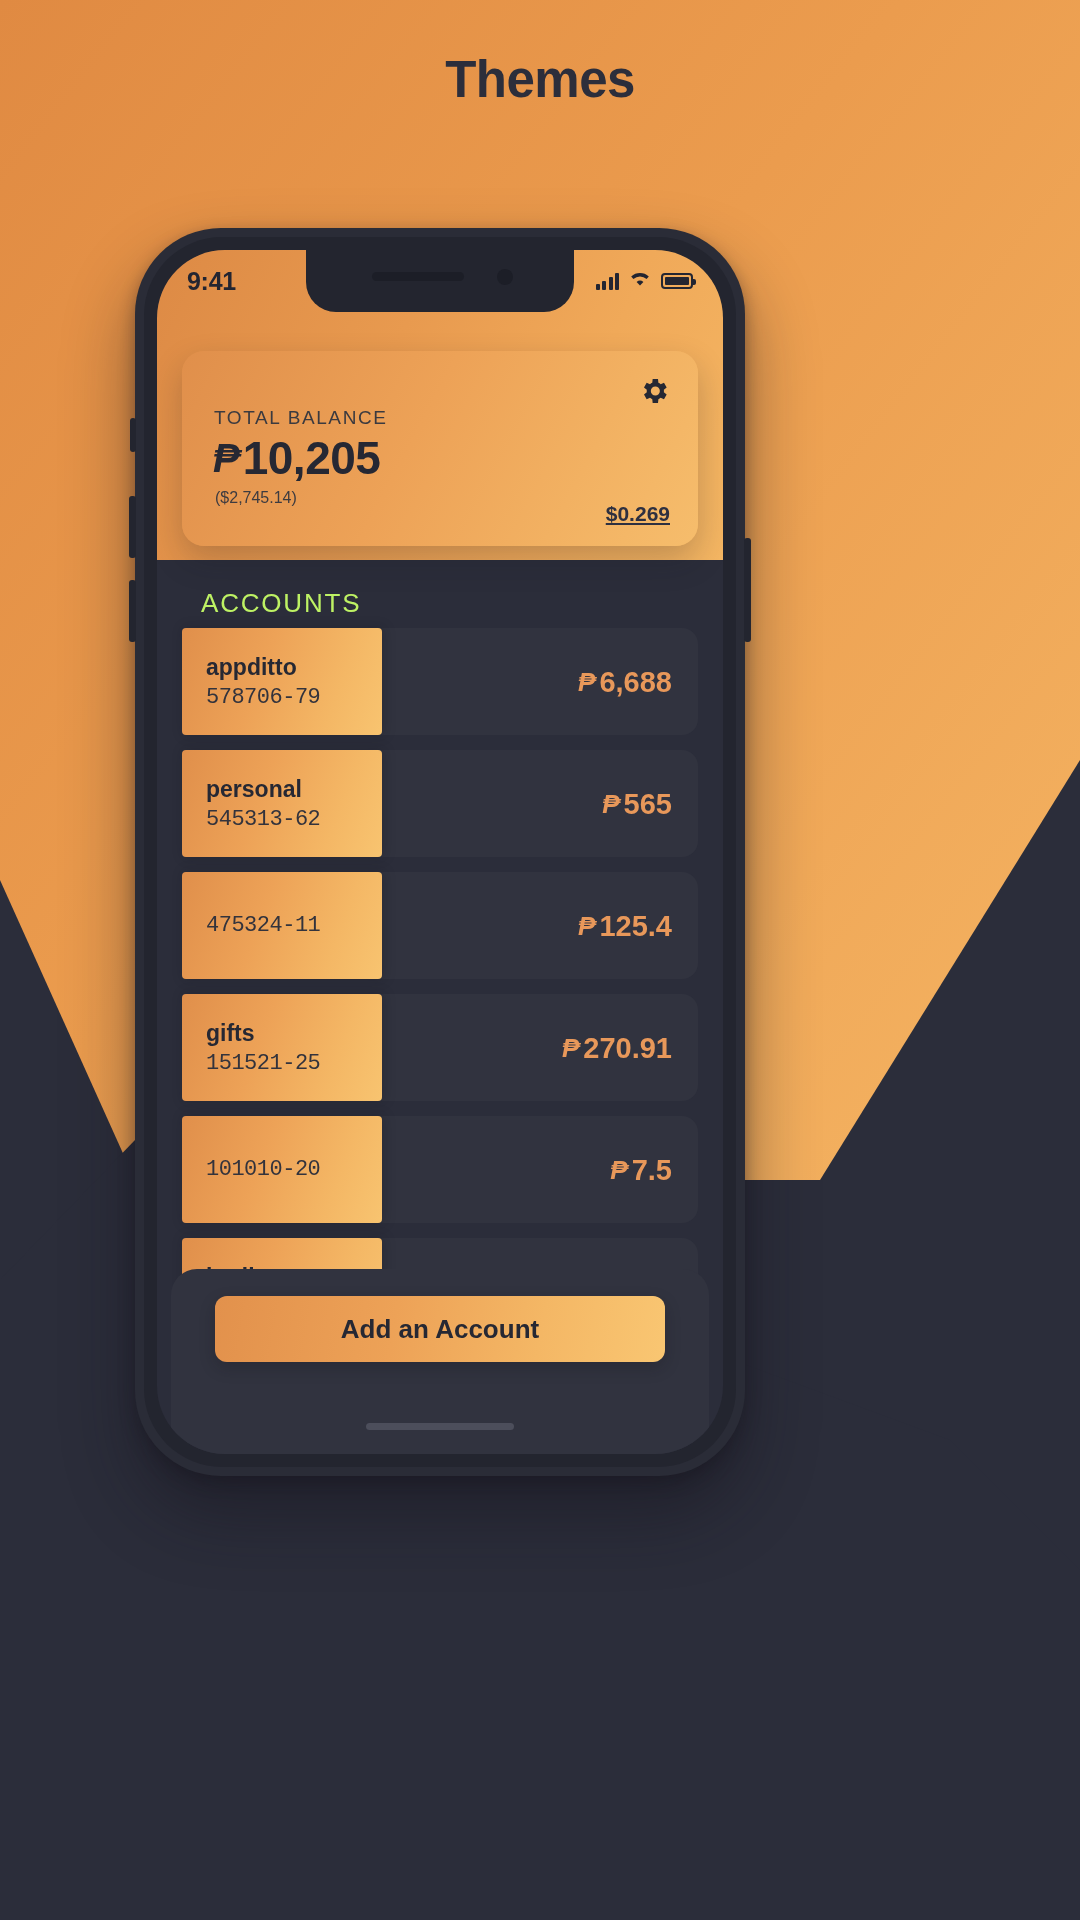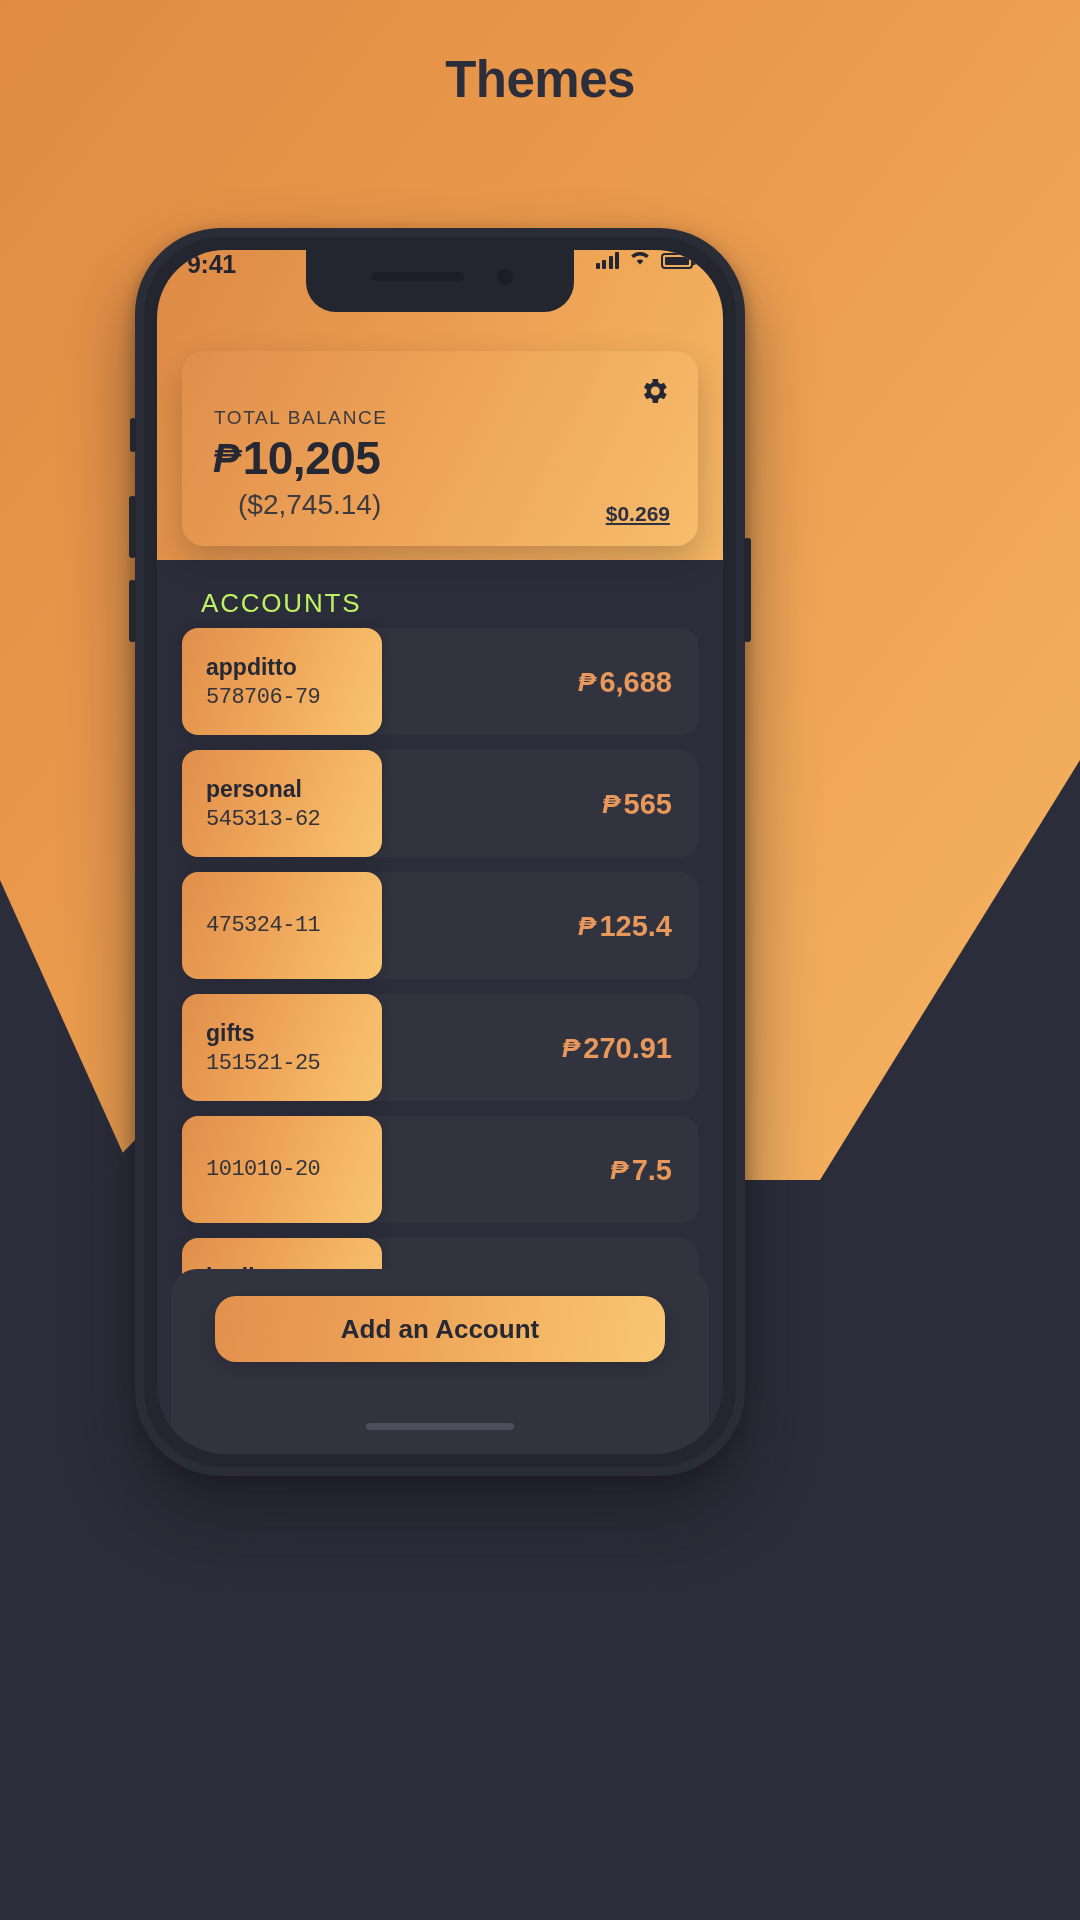--- a/index.html
+++ b/index.html
@@ -75,21 +75,21 @@
   }
   #front-cam {
     position:absolute; left:50%; top:19px; transform:translateX(-50%) translateX(65px);
     width:16px; height:16px; border-radius:50%;
     background:#1c1e27;
   }
 
   
   #statusbar {
     position:absolute; left:0; top:0; width:566px; height:62px;
-    display:flex; align-items:flex-start; justify-content:space-between;
+    display:flex; align-items:center; justify-content:space-between;
     padding:0 30px; z-index:5; color:#232531;
   }
   #status-time { font-size:25px; font-weight:bold; letter-spacing:-0.3px; }
   #status-icons { display:flex; align-items:center; gap:10px; }
   .sig-bars { display:flex; align-items:flex-end; gap:2.5px; height:17px; }
   .sig-bars i { width:4px; background:#232531; border-radius:1px; display:block; }
   .sig-bars i:nth-child(1){height:6px;}
   .sig-bars i:nth-child(2){height:9px;}
   .sig-bars i:nth-child(3){height:13px;}
   .sig-bars i:nth-child(4){height:17px;}
@@ -117,41 +117,41 @@
     font-size:19px; letter-spacing:1.6px; color:#3b3a3f; font-weight:400;
   }
   #balance-amount {
     position:absolute; left:31px; top:80px;
     font-size:46px; font-weight:bold; color:#262833; letter-spacing:-0.5px;
     display:flex; align-items:center; gap:3px;
   }
   .peso-big { font-size:40px; font-style:italic; font-weight:bold; letter-spacing:0; }
   #balance-usd {
     position:absolute; left:33px; top:138px;
-    font-size:28px; color:#3d3b40;margin-left:23px;
+    font-size:16px; color:#3d3b40;
   }
   #rate-value {
     position:absolute; right:28px; bottom:20px;
     font-size:21px; font-weight:bold; color:#2e3040;text-decoration:underline;
   }
 
   
   #accounts-label {
     position:absolute; left:44px; top:338px;
     font-size:26px; letter-spacing:1.8px; color:#bef264;
   }
   #accounts-list { position:absolute; left:25px; top:378px; width:516px; }
   .account-row {
     position:relative; height:107px; margin-bottom:15px;
     background:#31333f; border-radius:16px;
     display:flex; align-items:center;
   }
   .acc-tile {
     position:absolute; left:0; top:0; width:200px; height:107px;
-    border-radius:16px;
+    border-radius:4px;
     background:linear-gradient(110deg,#e08f4b 0%,#eda257 40%,#f4b765 75%,#f8c470 100%);
     display:flex; flex-direction:column; justify-content:center;
     padding-left:24px;
     box-shadow:2px 0 12px rgba(20,18,26,.25);
   }
   .acc-name { font-size:23px; font-weight:bold; color:#262833; margin-bottom:4px; }
   .acc-num {
     font-size:22px; color:#33333c;
     font-family:"Liberation Mono", monospace; letter-spacing:-0.5px;
   }
@@ -163,21 +163,21 @@
   }
   .peso-sm { font-style:italic; font-size:26px; }
 
   
   #bottom-panel {
     position:absolute; left:14px; bottom:0; width:538px; height:185px;
     background:#31333f; border-radius:26px 26px 0 0;
   }
   #add-account-btn {
     position:absolute; left:44px; top:27px; width:450px; height:66px;
-    border-radius:21px;
+    border-radius:12px;
     background:linear-gradient(100deg,#e2914c 0%,#eda257 40%,#f4b765 72%,#f9c672 100%);
     display:flex; align-items:center; justify-content:center;
     font-size:26px; font-weight:bold; color:#262833;
     box-shadow:0 6px 16px rgba(20,18,26,.24);
   }
   #home-indicator {
     position:absolute; left:50%; transform:translateX(-50%); bottom:24px;
     width:148px; height:7px; border-radius:4px; background:#4c4e5b;
   }
 </style>

